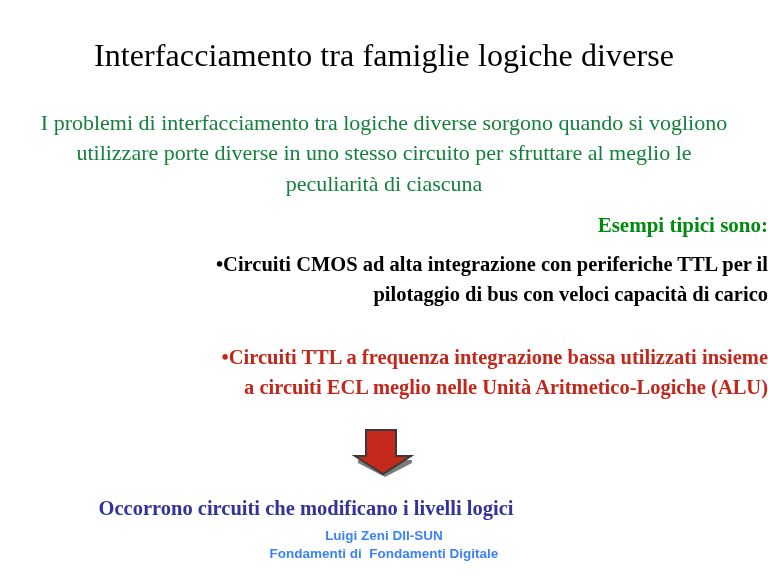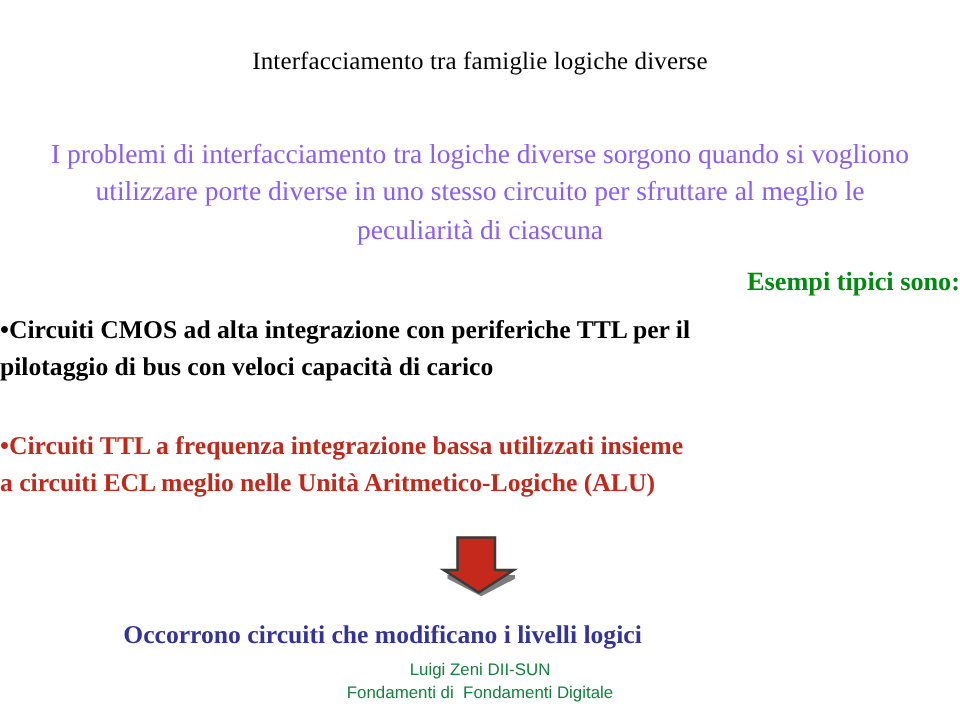--- a/index.html
+++ b/index.html
@@ -20,54 +20,54 @@
     height: 576px;
     background: #ffffff;
   }
   .slide-title {
     position: absolute;
     left: 0;
     top: 38px;
     width: 768px;
     text-align: center;
     font-family: "Liberation Serif", serif;
-    font-size: 20px;
+    font-size: 32px;
     font-weight: normal;
     color: #000000;
     letter-spacing: 0.1px;
     line-height: 1.1;
   }
   .intro-paragraph {
     position: absolute;
     left: 28px;
     top: 108px;
     width: 712px;
     text-align: center;
     font-family: "Liberation Serif", serif;
     font-size: 22px;
     font-weight: normal;
-    color: #8b5cf6;
+    color: #15803d;
     line-height: 1.38;
   }
   .section-heading {
     position: absolute;
     left: 0;
     top: 213px;
     width: 768px;
     text-align: right;
     font-family: "Liberation Serif", serif;
     font-size: 21px;
     font-weight: bold;
     color: #008a10;
     line-height: 1.2;
   }
   .bullet-block {
     position: absolute;
     width: 768px;
-    text-align: left;
+    text-align: right;
     font-family: "Liberation Serif", serif;
     font-weight: bold;
     line-height: 1.45;
   }
   .bullet-black {
     left: 0;
     top: 250px;
     font-size: 20.5px;
     color: #000000;
   }
@@ -101,22 +101,22 @@
     line-height: 1.2;
   }
   .footer {
     position: absolute;
     left: 0;
     top: 527px;
     width: 768px;
     text-align: center;
     font-family: "Liberation Sans", sans-serif;
     font-size: 13.5px;
-    font-weight: normal;
-    color: #15803d;
+    font-weight: bold;
+    color: #3b82f6;
     line-height: 1.3;
   }
   .footer-line {
     display: block;
     white-space: pre;
   }
 </style>
 </head>
 <body>
 

